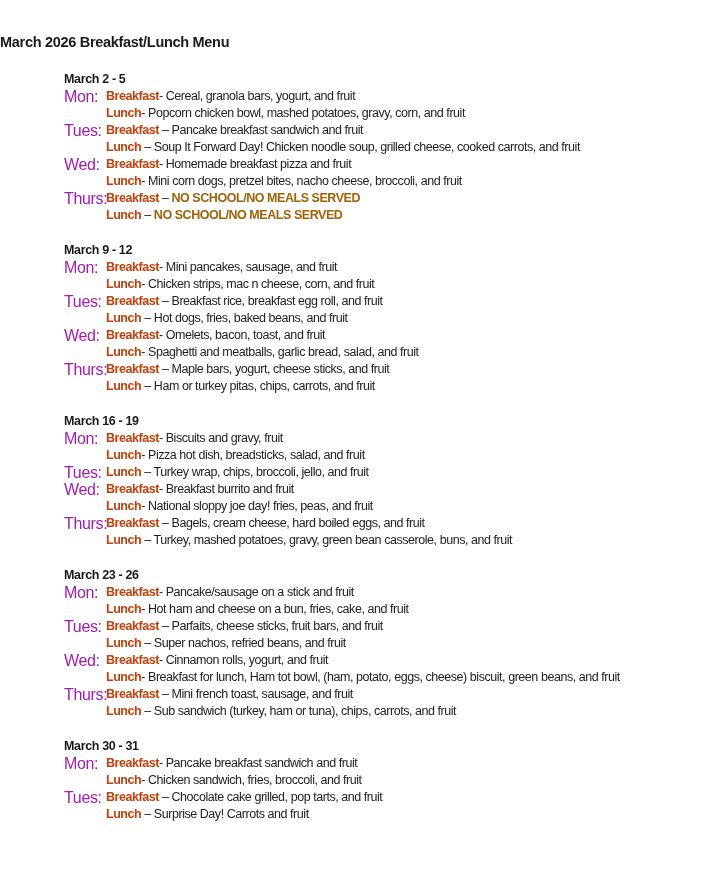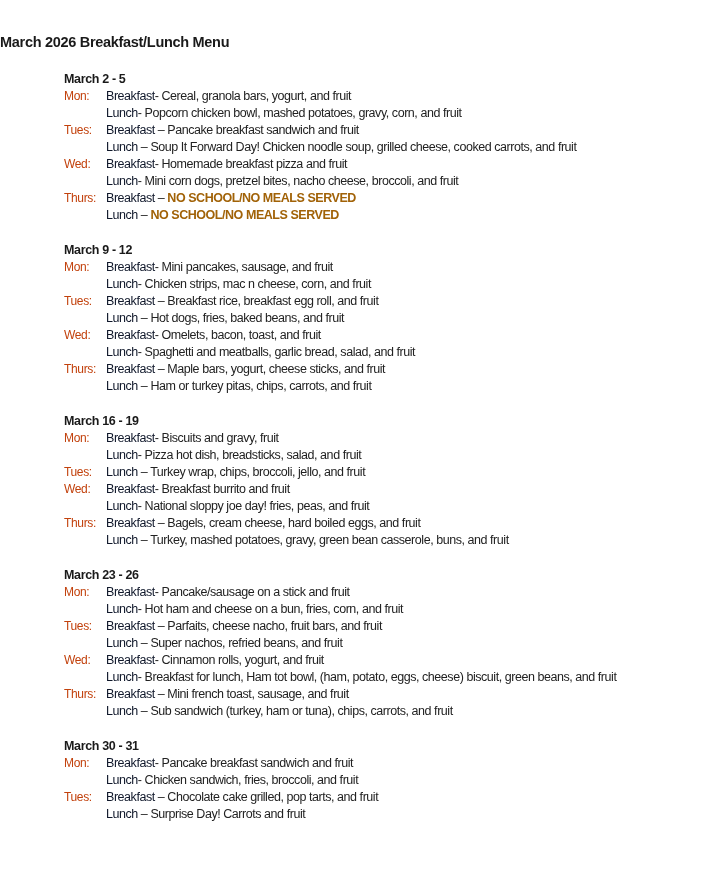--- a/index.html
+++ b/index.html
@@ -51,39 +51,39 @@
       height: 17px;
       letter-spacing: -0.35px;
       color: #1a1a1a;
     }
     .day {
       display: flex;
     }
     .day-label {
       width: 42px;
       flex: 0 0 42px;
-      font-size: 12px;
+      font-size: 16px;
       line-height: 17px;
       letter-spacing: -0.35px;
-      color: #c2410c;
+      color: #a21caf;
     }
     .meals {
       flex: 1 1 auto;
     }
     .meal {
       font-size: 12.5px;
       line-height: 17px;
       height: 17px;
       white-space: nowrap;
       letter-spacing: -0.45px;
       color: #222222;
     }
     .meal-label {
-      font-weight: normal;
-      color: #0f172a;
+      font-weight: bold;
+      color: #c2410c;
     }
     .meal-text.bold {
       font-weight: bold;
       color: #a16207;
     }
   </style>
 </head>
 <body>
 
 <div class="page">
@@ -187,27 +187,27 @@
   </div>
         </div>
   </div>
       <div class="week">
     <div class="week-heading">March 23 - 26</div>
     <div class="days">
           <div class="day">
     <div class="day-label">Mon:</div>
     <div class="meals">
       <div class="meal"><span class="meal-label">Breakfast</span><span class="meal-sep">- </span><span class="meal-text">Pancake/sausage on a stick and fruit</span></div>
-      <div class="meal"><span class="meal-label">Lunch</span><span class="meal-sep">- </span><span class="meal-text">Hot ham and cheese on a bun, fries, corn, and fruit</span></div>
-    </div>
-  </div>
-          <div class="day">
-    <div class="day-label">Tues:</div>
-    <div class="meals">
-      <div class="meal"><span class="meal-label">Breakfast</span><span class="meal-sep"> – </span><span class="meal-text">Parfaits, cheese nacho, fruit bars, and fruit</span></div>
+      <div class="meal"><span class="meal-label">Lunch</span><span class="meal-sep">- </span><span class="meal-text">Hot ham and cheese on a bun, fries, cake, and fruit</span></div>
+    </div>
+  </div>
+          <div class="day">
+    <div class="day-label">Tues:</div>
+    <div class="meals">
+      <div class="meal"><span class="meal-label">Breakfast</span><span class="meal-sep"> – </span><span class="meal-text">Parfaits, cheese sticks, fruit bars, and fruit</span></div>
       <div class="meal"><span class="meal-label">Lunch</span><span class="meal-sep"> – </span><span class="meal-text">Super nachos, refried beans, and fruit</span></div>
     </div>
   </div>
           <div class="day">
     <div class="day-label">Wed:</div>
     <div class="meals">
       <div class="meal"><span class="meal-label">Breakfast</span><span class="meal-sep">- </span><span class="meal-text">Cinnamon rolls, yogurt, and fruit</span></div>
       <div class="meal"><span class="meal-label">Lunch</span><span class="meal-sep">- </span><span class="meal-text">Breakfast for lunch, Ham tot bowl, (ham, potato, eggs, cheese) biscuit, green beans, and fruit</span></div>
     </div>
   </div>

